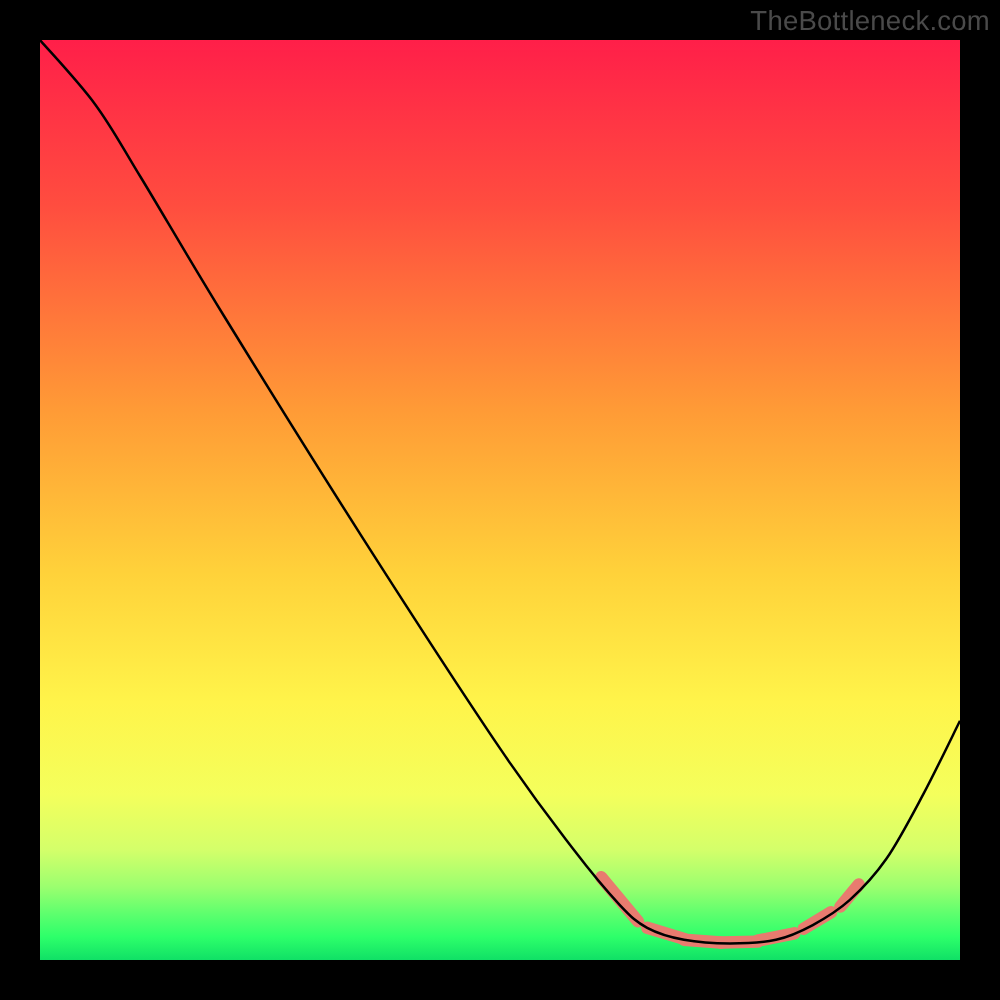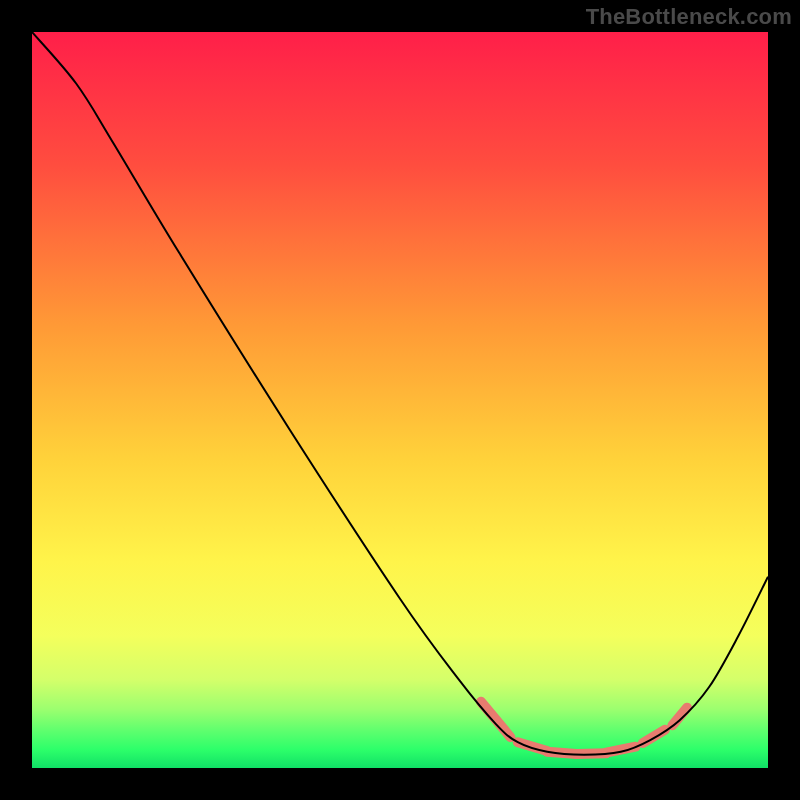--- a/index.html
+++ b/index.html
@@ -16,21 +16,21 @@
     width: 800px;
     height: 800px;
     background: #000;
   }
   .watermark {
     position: absolute;
     top: 4px;
     right: 8px;
     color: #4a4a4a;
     font-size: 22px;
-    font-weight: 700;
+    font-weight: 400;
     letter-spacing: 0.2px;
     z-index: 10;
     user-select: none;
     margin-left: 33px;
   }
   .plot-frame {
     position: absolute;
     left: 30px;
     top: 30px;
     width: 740px;

